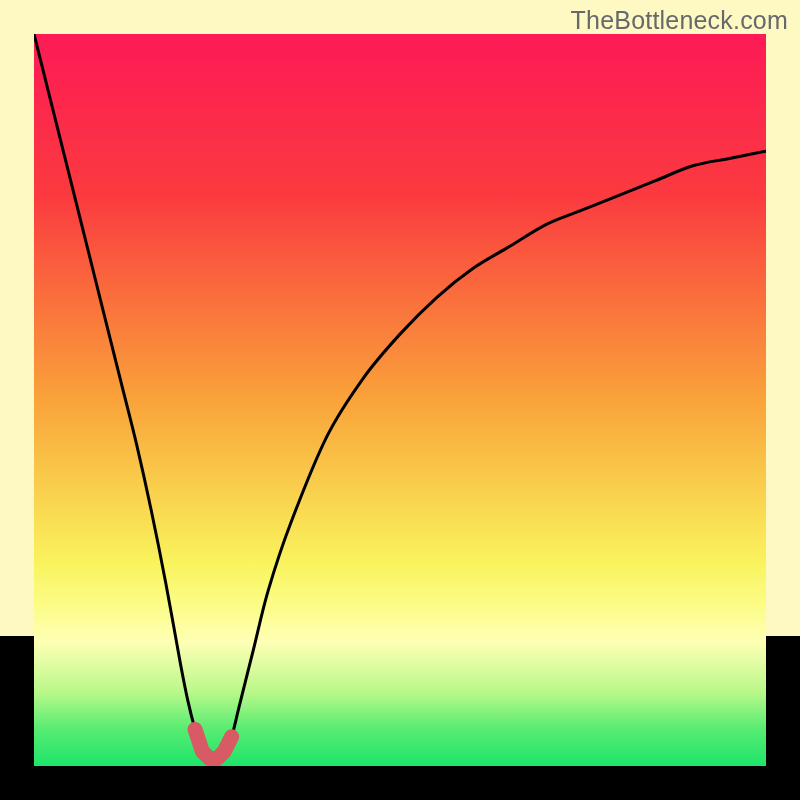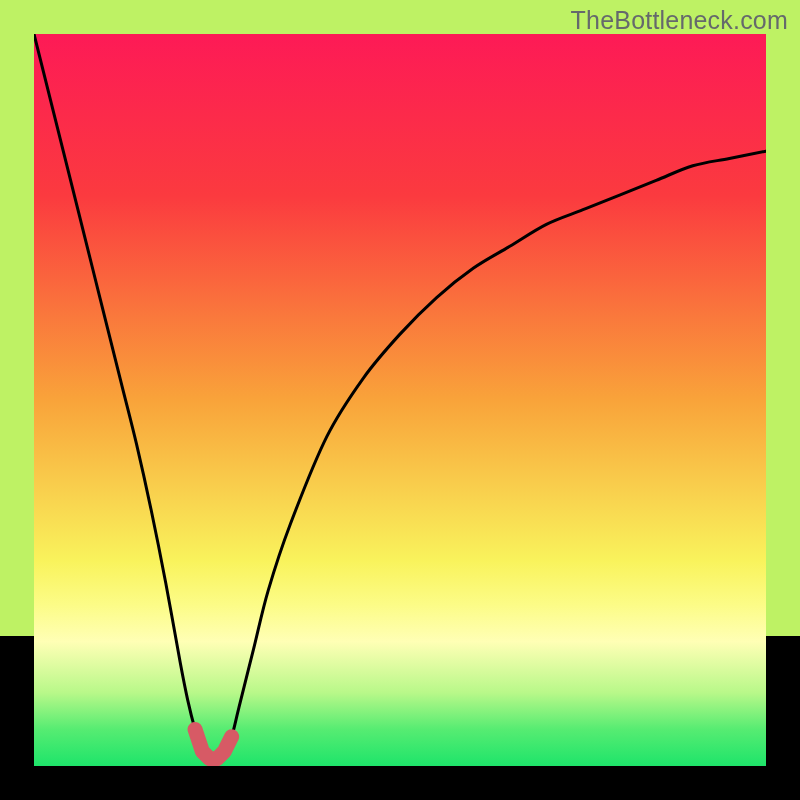--- a/index.html
+++ b/index.html
@@ -9,21 +9,21 @@
     height: 800px;
     background: #000;
     overflow: hidden;
   }
   .frame {
     position: absolute;
     top: 0;
     left: 0;
     width: 800px;
     height: 636px;
-    background: #bef264;
+    background: #fef9c3;
   }
   .plot-area {
     position: absolute;
     top: 34px;
     left: 34px;
     width: 732px;
     height: 732px;
     overflow: hidden;
   }
   .gradient {

